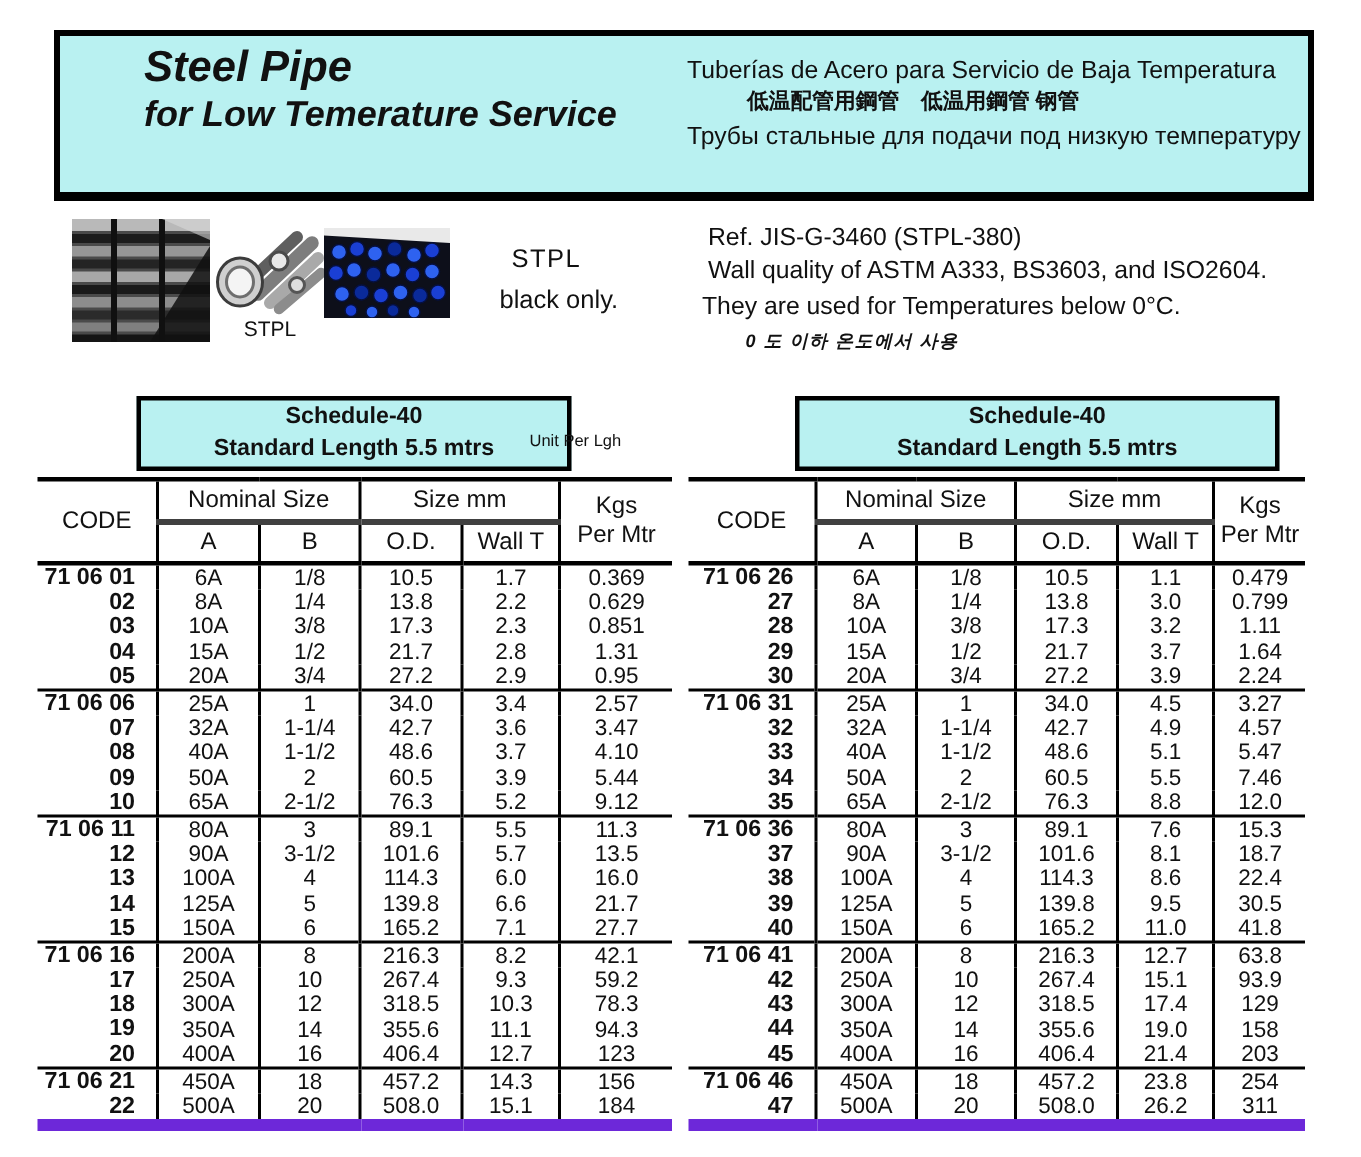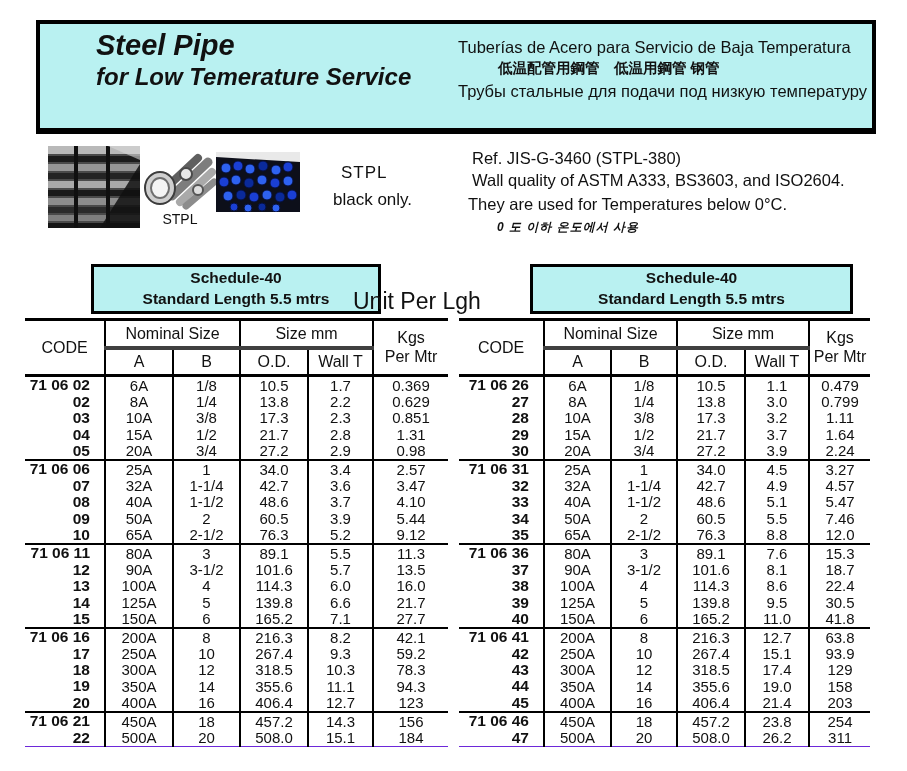--- a/index.html
+++ b/index.html
@@ -37,37 +37,37 @@
   .ref4{position:absolute;left:497px;top:219px;font-size:12px;font-weight:bold;font-style:italic;letter-spacing:1px;}
 
   
   .sched-box{
     position:absolute;top:264px;height:44px;background:var(--cyan);
     border:3px solid #000;display:flex;flex-direction:column;justify-content:center;
     text-align:center;font-weight:bold;font-size:15.5px;line-height:1.35;margin-left:33px;
   }
   #sched40-box{left:58px;width:284px;}
   #sched80-box{left:497px;width:317px;}
-  .unit-note{position:absolute;left:353px;top:288px;font-size:23px;}
+  .unit-note{position:absolute;left:353px;top:288px;font-size:11px;}
 
   
   .pipe-table{position:absolute;top:318px;border-collapse:collapse;table-layout:fixed;}
   #table40{left:25px;width:423px;}
   #table80{left:459px;width:411px;}
   .pipe-table th{font-weight:normal;font-size:16px;padding:0;}
   .pipe-table thead tr:first-child th{border-top:3px solid #000;}
   .pipe-table thead tr:first-child th{height:25px;}
   .pipe-table thead tr:last-child th{height:24px;}
   .pipe-table .bl{border-left:2px solid #000;}
   .pipe-table .hdr-span{border-bottom:4px solid #404040;}
   .pipe-table td{height:16.4px;padding:0;font-size:15px;line-height:1;text-align:center;}
   .pipe-table td.code-cell{text-align:right;padding-right:14px;font-weight:bold;font-size:15.5px;}
   .pipe-table tr.group-start td{border-top:2px solid #000;}
   .pipe-table tbody tr:first-child td{border-top:3px solid #000;}
-  .pipe-table tbody tr:last-child td{border-bottom:1px solid #6d28d9;}
+  .pipe-table tbody tr:last-child td{border-bottom:8px solid #6d28d9;}
   .kgs-hdr{font-size:15.5px;line-height:1.15;}
 </style>
 </head>
 <body>
 
 <div id="page">
 
   <div class="title-block">
     <div class="title-left">
       <div class="t1">Steel Pipe</div>
@@ -182,21 +182,21 @@
       </tr>
       <tr>
         <th class="bl">A</th>
         <th class="bl">B</th>
         <th class="bl">O.D.</th>
         <th class="bl">Wall T</th>
       </tr>
     </thead>
     <tbody id="tbody40">
         <tr class="group-start">
-          <td class="code-cell">71 06 02</td>
+          <td class="code-cell">71 06 01</td>
           <td class="bl">6A</td>
           <td class="bl">1/8</td>
           <td class="bl">10.5</td>
           <td class="bl">1.7</td>
           <td class="bl">0.369</td>
         </tr>
         <tr>
           <td class="code-cell">02</td>
           <td class="bl">8A</td>
           <td class="bl">1/4</td>
@@ -219,21 +219,21 @@
           <td class="bl">21.7</td>
           <td class="bl">2.8</td>
           <td class="bl">1.31</td>
         </tr>
         <tr>
           <td class="code-cell">05</td>
           <td class="bl">20A</td>
           <td class="bl">3/4</td>
           <td class="bl">27.2</td>
           <td class="bl">2.9</td>
-          <td class="bl">0.98</td>
+          <td class="bl">0.95</td>
         </tr>
         <tr class="group-start">
           <td class="code-cell">71 06 06</td>
           <td class="bl">25A</td>
           <td class="bl">1</td>
           <td class="bl">34.0</td>
           <td class="bl">3.4</td>
           <td class="bl">2.57</td>
         </tr>
         <tr>

